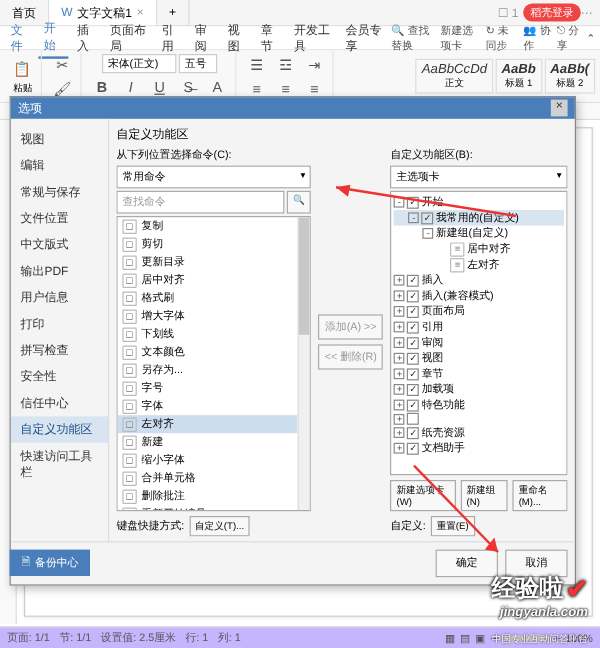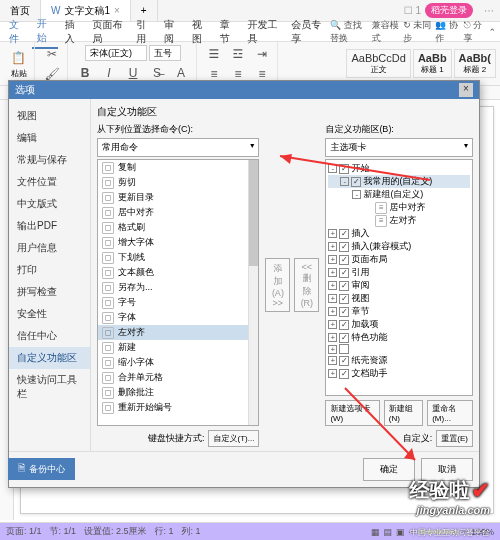--- a/index.html
+++ b/index.html
@@ -4,36 +4,36 @@
 <style>
   * { box-sizing: border-box; margin: 0; padding: 0; font-family: "Microsoft YaHei", sans-serif; }
   body { background: #e8e8e8; width: 500px; height: 540px; overflow: hidden; position: relative; font-size: 10px; }
   
   
   .app { background: #fff; width: 100%; height: 100%; }
   .tabs { display: flex; background: #f5f5f5; height: 22px; border-bottom: 1px solid #ddd; align-items: center; }
   .tab { padding: 2px 10px; display: flex; align-items: center; gap: 4px; border-right: 1px solid #ddd; height: 100%; justify-content: flex-end; }
   .tab.active { background: #fff; }
   .tab-close { color: #999; font-size: 10px; }
-  .login-btn { margin-left: auto; margin-right: 11px; background: #ec4899; color: #fff; padding: 1px 6px; border-radius: 8px; font-size: 9px; }
+  .login-btn { margin-left: auto; margin-right: 0; background: #ef4444; color: #fff; padding: 1px 6px; border-radius: 8px; font-size: 9px; }
   .dots { margin-right: 6px; color: #999; }
   
   .ribbon-tabs { display: flex; background: #fff; height: 20px; align-items: center; padding: 0 4px; gap: 2px; border-bottom: 1px solid #e0e0e0; }
   .rtab { padding: 2px 5px; font-size: 10px; color: #333; }
   .rtab.active { color: #4a7ebb; border-bottom: 2px solid #4a7ebb; }
   .ribbon-right { margin-left: auto; display: flex; gap: 4px; align-items: center; font-size: 9px; color: #555; }
   
   .toolbar { display: flex; background: #f8f8f8; height: 44px; border-bottom: 1px solid #ddd; align-items: center; padding: 0 4px; gap: 2px; }
   .tool-group { display: flex; flex-direction: column; align-items: center; padding: 0 4px; border-right: 1px solid #e5e5e5; height: 100%; justify-content: center; }
   .tool-btn { width: 22px; height: 20px; display: flex; align-items: center; justify-content: center; font-size: 12px; color: #555; }
   .font-box { display: flex; gap: 2px; align-items: flex-end; }
   .font-sel { border: 1px solid #ccc; padding: 1px 14px 1px 4px; font-size: 9px; background: #fff; height: 16px; }
   .style-gal { display: flex; gap: 2px; margin-left: auto; }
   .style-item { border: 1px solid #ddd; padding: 2px 4px; text-align: center; font-size: 8px; }
-  .style-prev { font-size: 11px; color: #333; }
+  .style-prev { font-size: 11px; color: #333; font-style: italic; }
   
   .ruler { height: 14px; background: #f9f9f9; border-bottom: 1px solid #ddd; }
   .doc-area { display: flex; height: calc(100% - 120px); }
   .vruler { width: 14px; background: #f9f9f9; border-right: 1px solid #ddd; }
   .page { background: #fff; margin: 6px; border: 1px solid #ccc; flex: 1; box-shadow: 0 1px 3px rgba(0,0,0,0.1); }
   
   .statusbar { position: absolute; bottom: 0; left: 0; right: 0; height: 18px; background: #c4b5fd; border-top: 1px solid #ddd; display: flex; align-items: center; padding: 0 6px; gap: 8px; font-size: 9px; color: #555; }
   .status-right { margin-left: auto; display: flex; gap: 4px; align-items: center; }
   
   
@@ -42,21 +42,21 @@
   .dlg-close { margin-left: auto; width: 14px; height: 14px; background: #d0d0d0; color: #333; text-align: center; line-height: 12px; font-size: 10px; }
   .dlg-body { display: flex; flex: 1; overflow: hidden; }
   .dlg-nav { width: 82px; background: #f4f4f4; border-right: 1px solid #ddd; padding: 6px 0; }
   .nav-item { padding: 4px 8px; font-size: 10px; color: #333; }
   .nav-item.active { background: #d8e4f0; color: #1a4d8a; }
   .dlg-main { flex: 1; display: flex; flex-direction: column; padding: 4px 6px; overflow: hidden; }
   .main-hdr { font-size: 10px; padding: 2px 0 4px; }
   .main-cols { display: flex; flex: 1; gap: 6px; overflow: hidden; }
   .col { display: flex; flex-direction: column; }
   .col-l { flex: 1.1; }
-  .col-m { width: 54px; display: flex; flex-direction: row; justify-content: center; gap: 4px; align-items: center; }
+  .col-m { width: 54px; display: flex; flex-direction: column; justify-content: center; gap: 4px; align-items: center; }
   .col-r { flex: 1; }
   .col-lbl { font-size: 9px; padding-bottom: 2px; }
   .combo { border: 1px solid #aaa; background: #fff; padding: 2px 4px; font-size: 9px; display: flex; }
   .combo-arrow { margin-left: auto; font-size: 8px; }
   .search-row { display: flex; gap: 2px; margin-top: 2px; }
   .search-in { flex: 1; border: 1px solid #aaa; padding: 2px 4px; font-size: 9px; background: #fff; color: #999; }
   .listbox { border: 1px solid #aaa; background: #fff; margin-top: 2px; flex: 1; overflow: hidden; position: relative; }
   .list-inner { position: absolute; top: 0; left: 0; right: 10px; bottom: 0; overflow: hidden; }
   .scroll-track { position: absolute; top: 0; right: 0; bottom: 0; width: 10px; background: #f0f0f0; border-left: 1px solid #ddd; }
   .scroll-thumb { background: #c8c8c8; width: 100%; }
@@ -68,21 +68,21 @@
   
   .tree { border: 1px solid #aaa; background: #fff; margin-top: 2px; flex: 1; overflow: hidden; padding: 2px; position: relative; }
   .tree-item { display: flex; align-items: center; gap: 2px; font-size: 9px; padding: 0px 0; }
   .exp { width: 9px; height: 9px; border: 1px solid #888; text-align: center; line-height: 7px; font-size: 8px; color: #555; }
   .chk { width: 10px; height: 10px; border: 1px solid #888; font-size: 8px; text-align: center; line-height: 8px; color: #333; }
   .ind-1 { padding-left: 12px; }
   .ind-2 { padding-left: 24px; }
   .ind-3 { padding-left: 36px; }
   .tree-item.sel { background: #d8e4f0; }
   
-  .btn-row { display: flex; gap: 4px; margin-top: 4px; justify-content: flex-end; }
+  .btn-row { display: flex; gap: 4px; margin-top: 4px; }
   .btn { border: 1px solid #aaa; padding: 3px 5px; font-size: 9px; background: #f8f8f8; }
   .btn.small { padding: 2px 4px; font-size: 8px; }
   
   .dlg-foot { padding: 6px; display: flex; justify-content: flex-end; gap: 6px; border-top: 1px solid #ddd; }
   .dlg-foot .btn { padding: 4px 16px; }
   
   .backup { position: absolute; left: 8px; bottom: 60px; background: #4a7ebb; color: #fff; padding: 3px 10px; font-size: 9px; display: flex; align-items: center; gap: 4px; }
   
   
   .arrow { position: absolute; pointer-events: none; }
@@ -122,21 +122,21 @@
     <span class="rtab">插入</span>
     <span class="rtab">页面布局</span>
     <span class="rtab">引用</span>
     <span class="rtab">审阅</span>
     <span class="rtab">视图</span>
     <span class="rtab">章节</span>
     <span class="rtab">开发工具</span>
     <span class="rtab">会员专享</span>
     <div class="ribbon-right">
       <span>🔍 <span>查找替换</span></span>
-      <span>兼容模式</span>
+      <span>新建选项卡</span>
       <span>↻ <span>未同步</span></span>
       <span>👥 <span>协作</span></span>
       <span>⎋ <span>分享</span></span>
       <span>⌃</span>
     </div>
   </div>
 
   <div class="toolbar">
     <div class="tool-group">
       <div class="tool-btn">📋</div>
@@ -241,20 +241,24 @@
     <div class="dlg-main">
       <div class="main-hdr">自定义功能区</div>
       <div class="main-cols">
 
         <div class="col col-l">
           <div class="col-lbl">从下列位置选择命令(C):</div>
           <div class="combo">
             <span>常用命令</span>
             <span class="combo-arrow">▾</span>
           </div>
+          <div class="search-row">
+            <div class="search-in">查找命令</div>
+            <div class="btn small">🔍</div>
+          </div>
           <div class="listbox">
             <div class="list-inner" id="cmd-list">
                 <div class="list-item">
                   <span class="li-icon">◻</span>
                   <span>复制</span>
                 </div>
                 <div class="list-item">
                   <span class="li-icon">◻</span>
                   <span>剪切</span>
                 </div>

